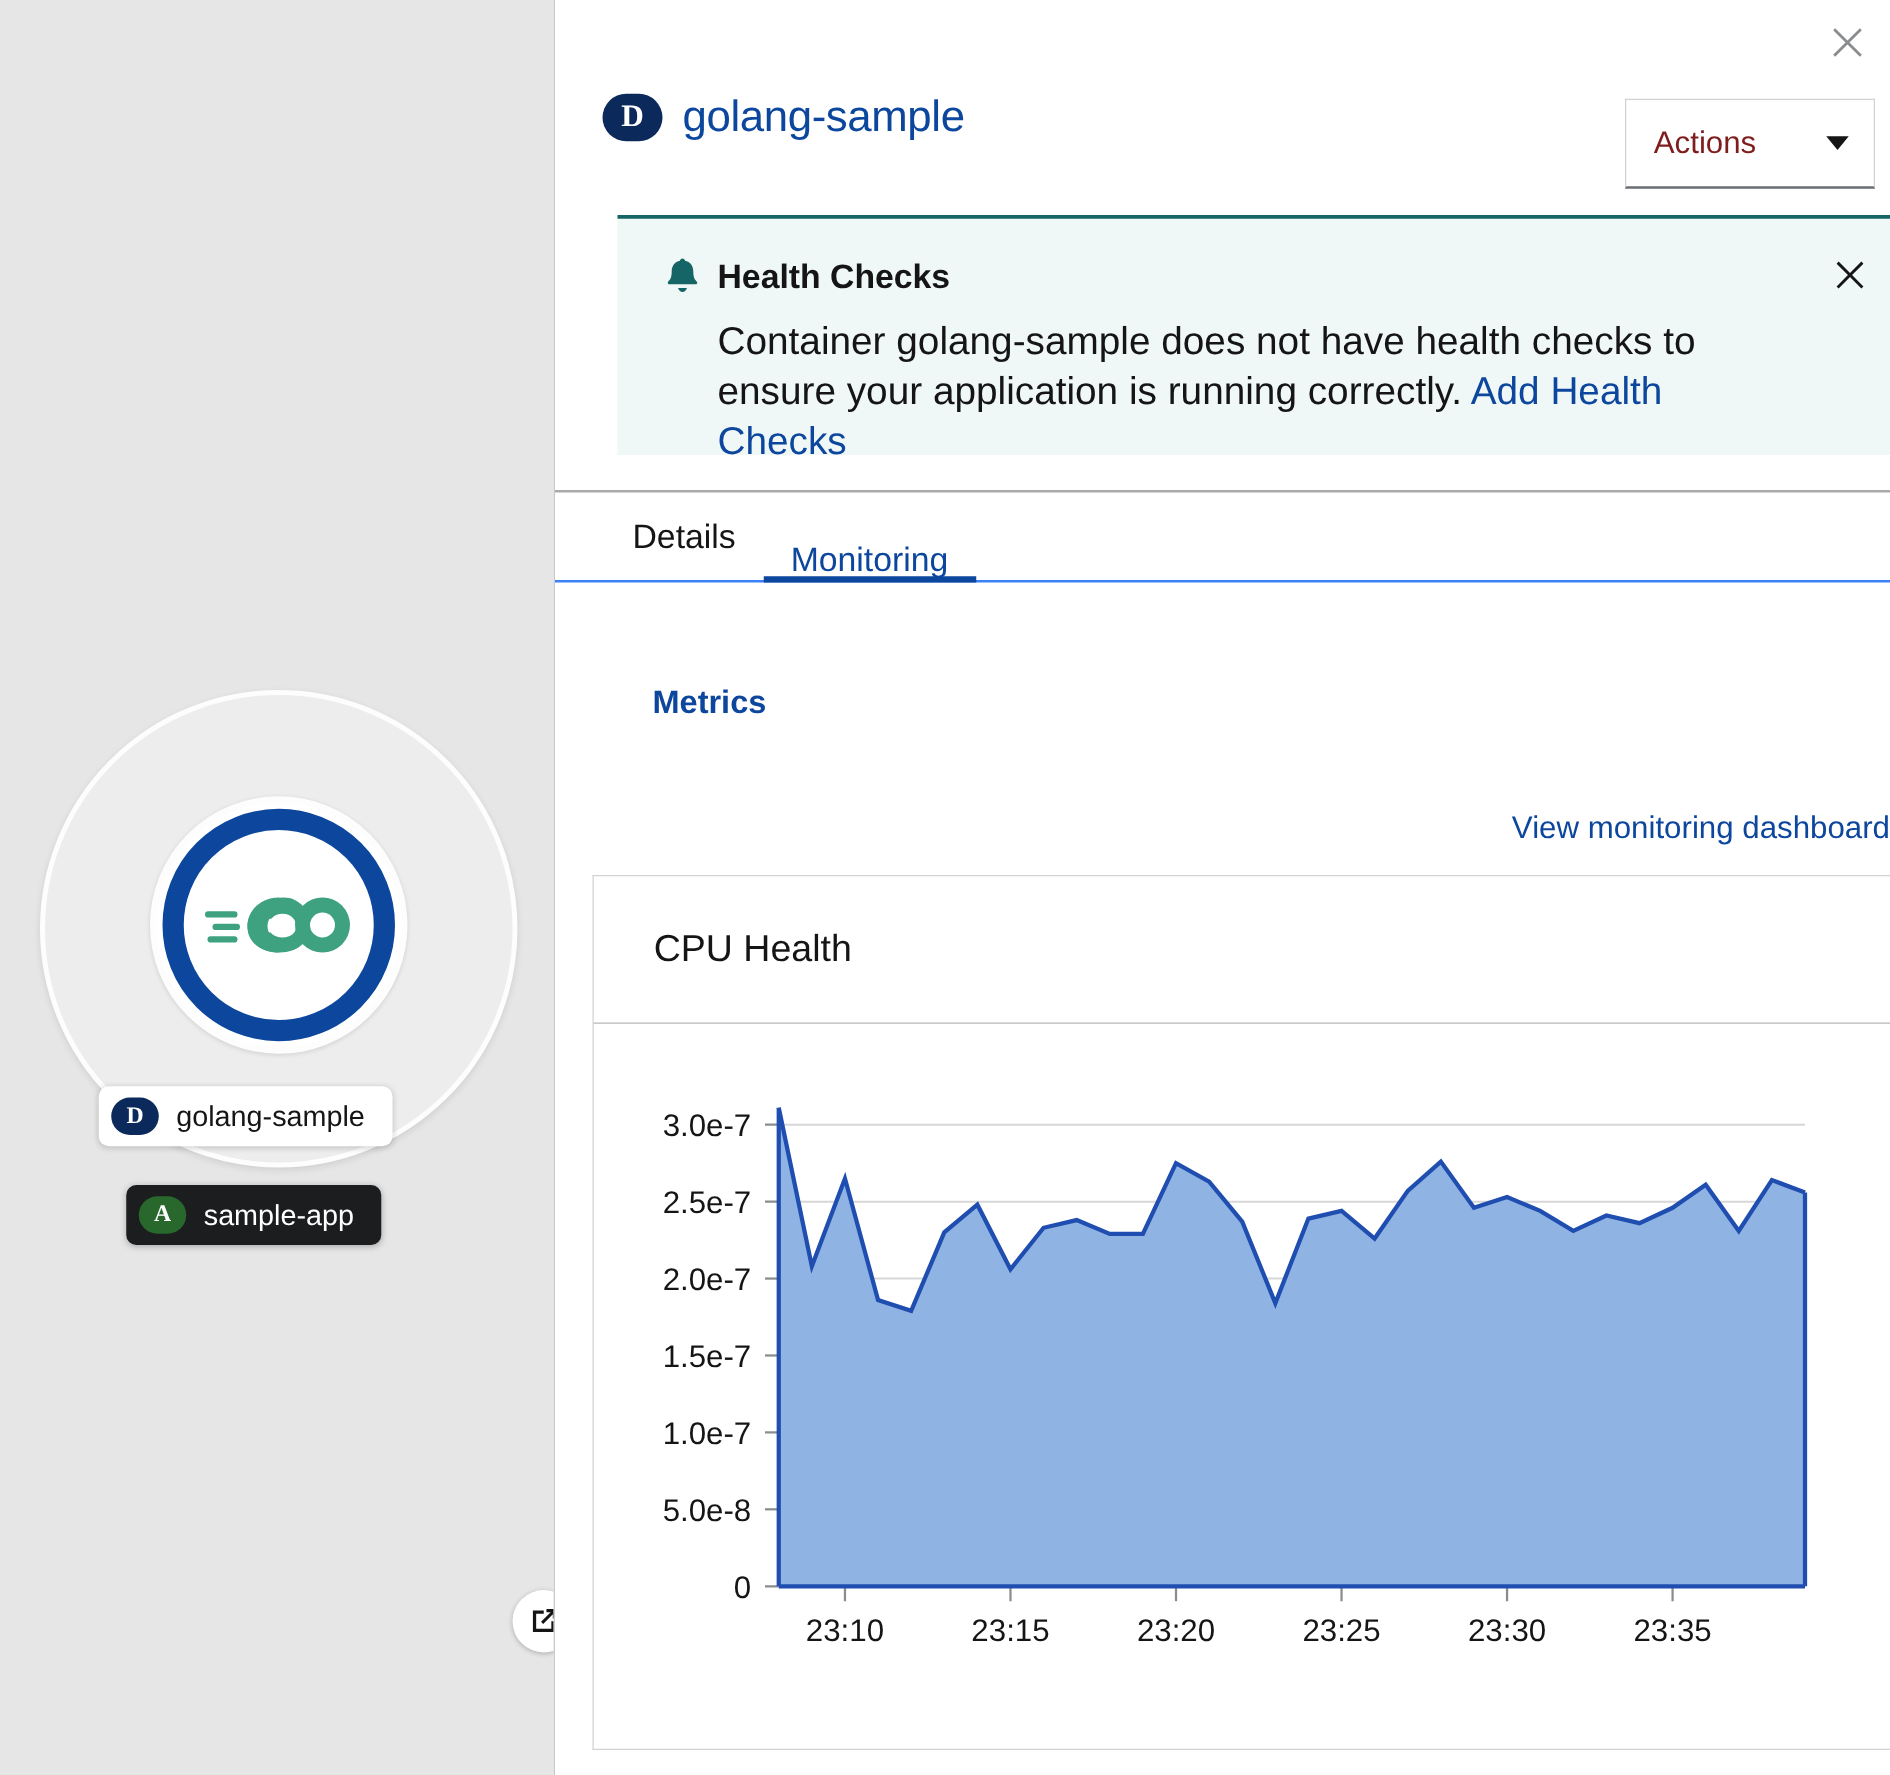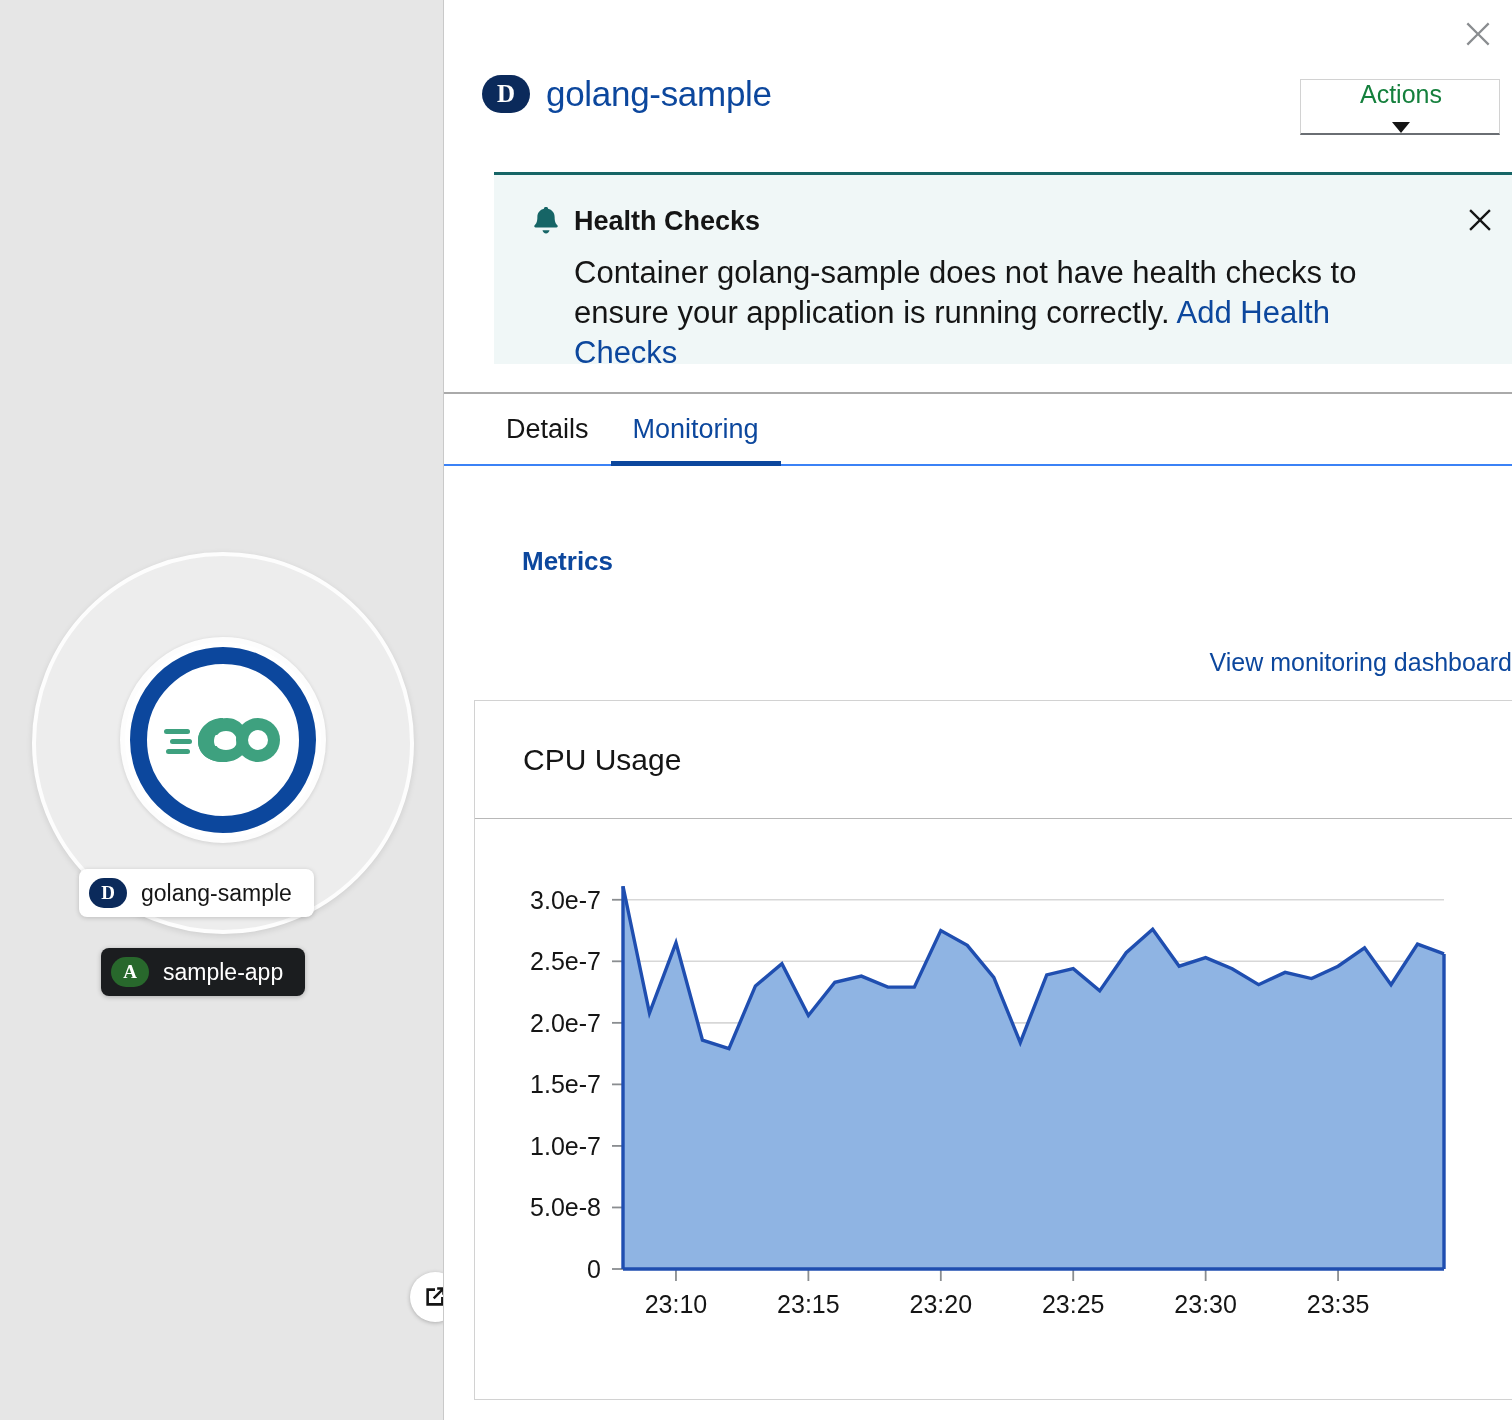--- a/index.html
+++ b/index.html
@@ -103,29 +103,28 @@
     background: #0b2a5b; color: #fff;
     display: flex; align-items: center; justify-content: center;
     font-size: 25px; font-weight: 700;
     font-family: "Liberation Serif", serif;
   }
   #resource-title {
     font-size: 35px; color: #0c479d; letter-spacing: -0.3px;
   }
   #actions-button {
     position: absolute; right: 12px; top: 15px;
-    width: 200px; height: 56px;
+    width: 200px; height: 72px;
     border: 1px solid #d2d2d2;
     border-bottom: 2px solid #6a6e73;
     background: #fff;
     display: flex; align-items: center; justify-content: space-between;
     padding: 0 20px 0 22px;
-    font-size: 25px; color: #15803d;
+    font-size: 25px; color: #7f1d1d;
     cursor: pointer;
-    flex-direction: column;
   }
   .caret-down {
     width: 0; height: 0;
     border-left: 9px solid transparent;
     border-right: 9px solid transparent;
     border-top: 11px solid #151515;
   }
 
   
   #health-checks-alert {
@@ -159,21 +158,21 @@
     border-bottom: 2px solid #3b82f6;
     display: flex; align-items: stretch;
     padding-left: 40px;
   }
   .tab-item {
     display: flex; align-items: center;
     padding: 0 22px;
     font-size: 27px; color: #151515;
     cursor: pointer; position: relative;
   }
-  .tab-item.active { color: #0c479d; }
+  .tab-item.active { color: #0c479d; align-items: flex-end; }
   .tab-item.active::after {
     content: ""; position: absolute;
     left: 0; right: 0; bottom: -2px; height: 5px;
     background: #0c479d;
   }
 
   
   #metrics-section-header {
     position: absolute; left: 0; top: 530px; width: 100%; height: 62px;
     display: flex; align-items: center; justify-content: space-between;
@@ -306,21 +305,21 @@
       <svg width="26" height="18" viewBox="0 0 26 18">
         <path d="M2 3 L13 14 L24 3" stroke="#151515" stroke-width="4.2" fill="none" stroke-linecap="square"></path>
       </svg>
     </span>
   </div>
 
   <div id="view-monitoring-dashboard-link">View monitoring dashboard</div>
 
   <div id="cpu-usage-card">
     <div id="cpu-usage-card-header">
-      <span id="cpu-usage-title">CPU Usage</span>
+      <span id="cpu-usage-title">CPU Health</span>
     </div>
     <div id="cpu-chart-wrap">
       <svg id="cpu-chart-svg" width="1060" height="580" viewBox="0 0 1060 580">
         <g id="chart-gridlines">
             <line x1="148" x2="969" y1="80.76923076923077" y2="80.76923076923077" stroke="#d7d7d7" stroke-width="1.6"></line>
             <line x1="148" x2="969" y1="142.30769230769232" y2="142.30769230769232" stroke="#d7d7d7" stroke-width="1.6"></line>
             <line x1="148" x2="969" y1="203.84615384615387" y2="203.84615384615387" stroke="#d7d7d7" stroke-width="1.6"></line>
             <line x1="148" x2="969" y1="265.38461538461536" y2="265.38461538461536" stroke="#d7d7d7" stroke-width="1.6"></line>
             <line x1="148" x2="969" y1="326.9230769230769" y2="326.9230769230769" stroke="#d7d7d7" stroke-width="1.6"></line>
             <line x1="148" x2="969" y1="388.46153846153845" y2="388.46153846153845" stroke="#d7d7d7" stroke-width="1.6"></line>

